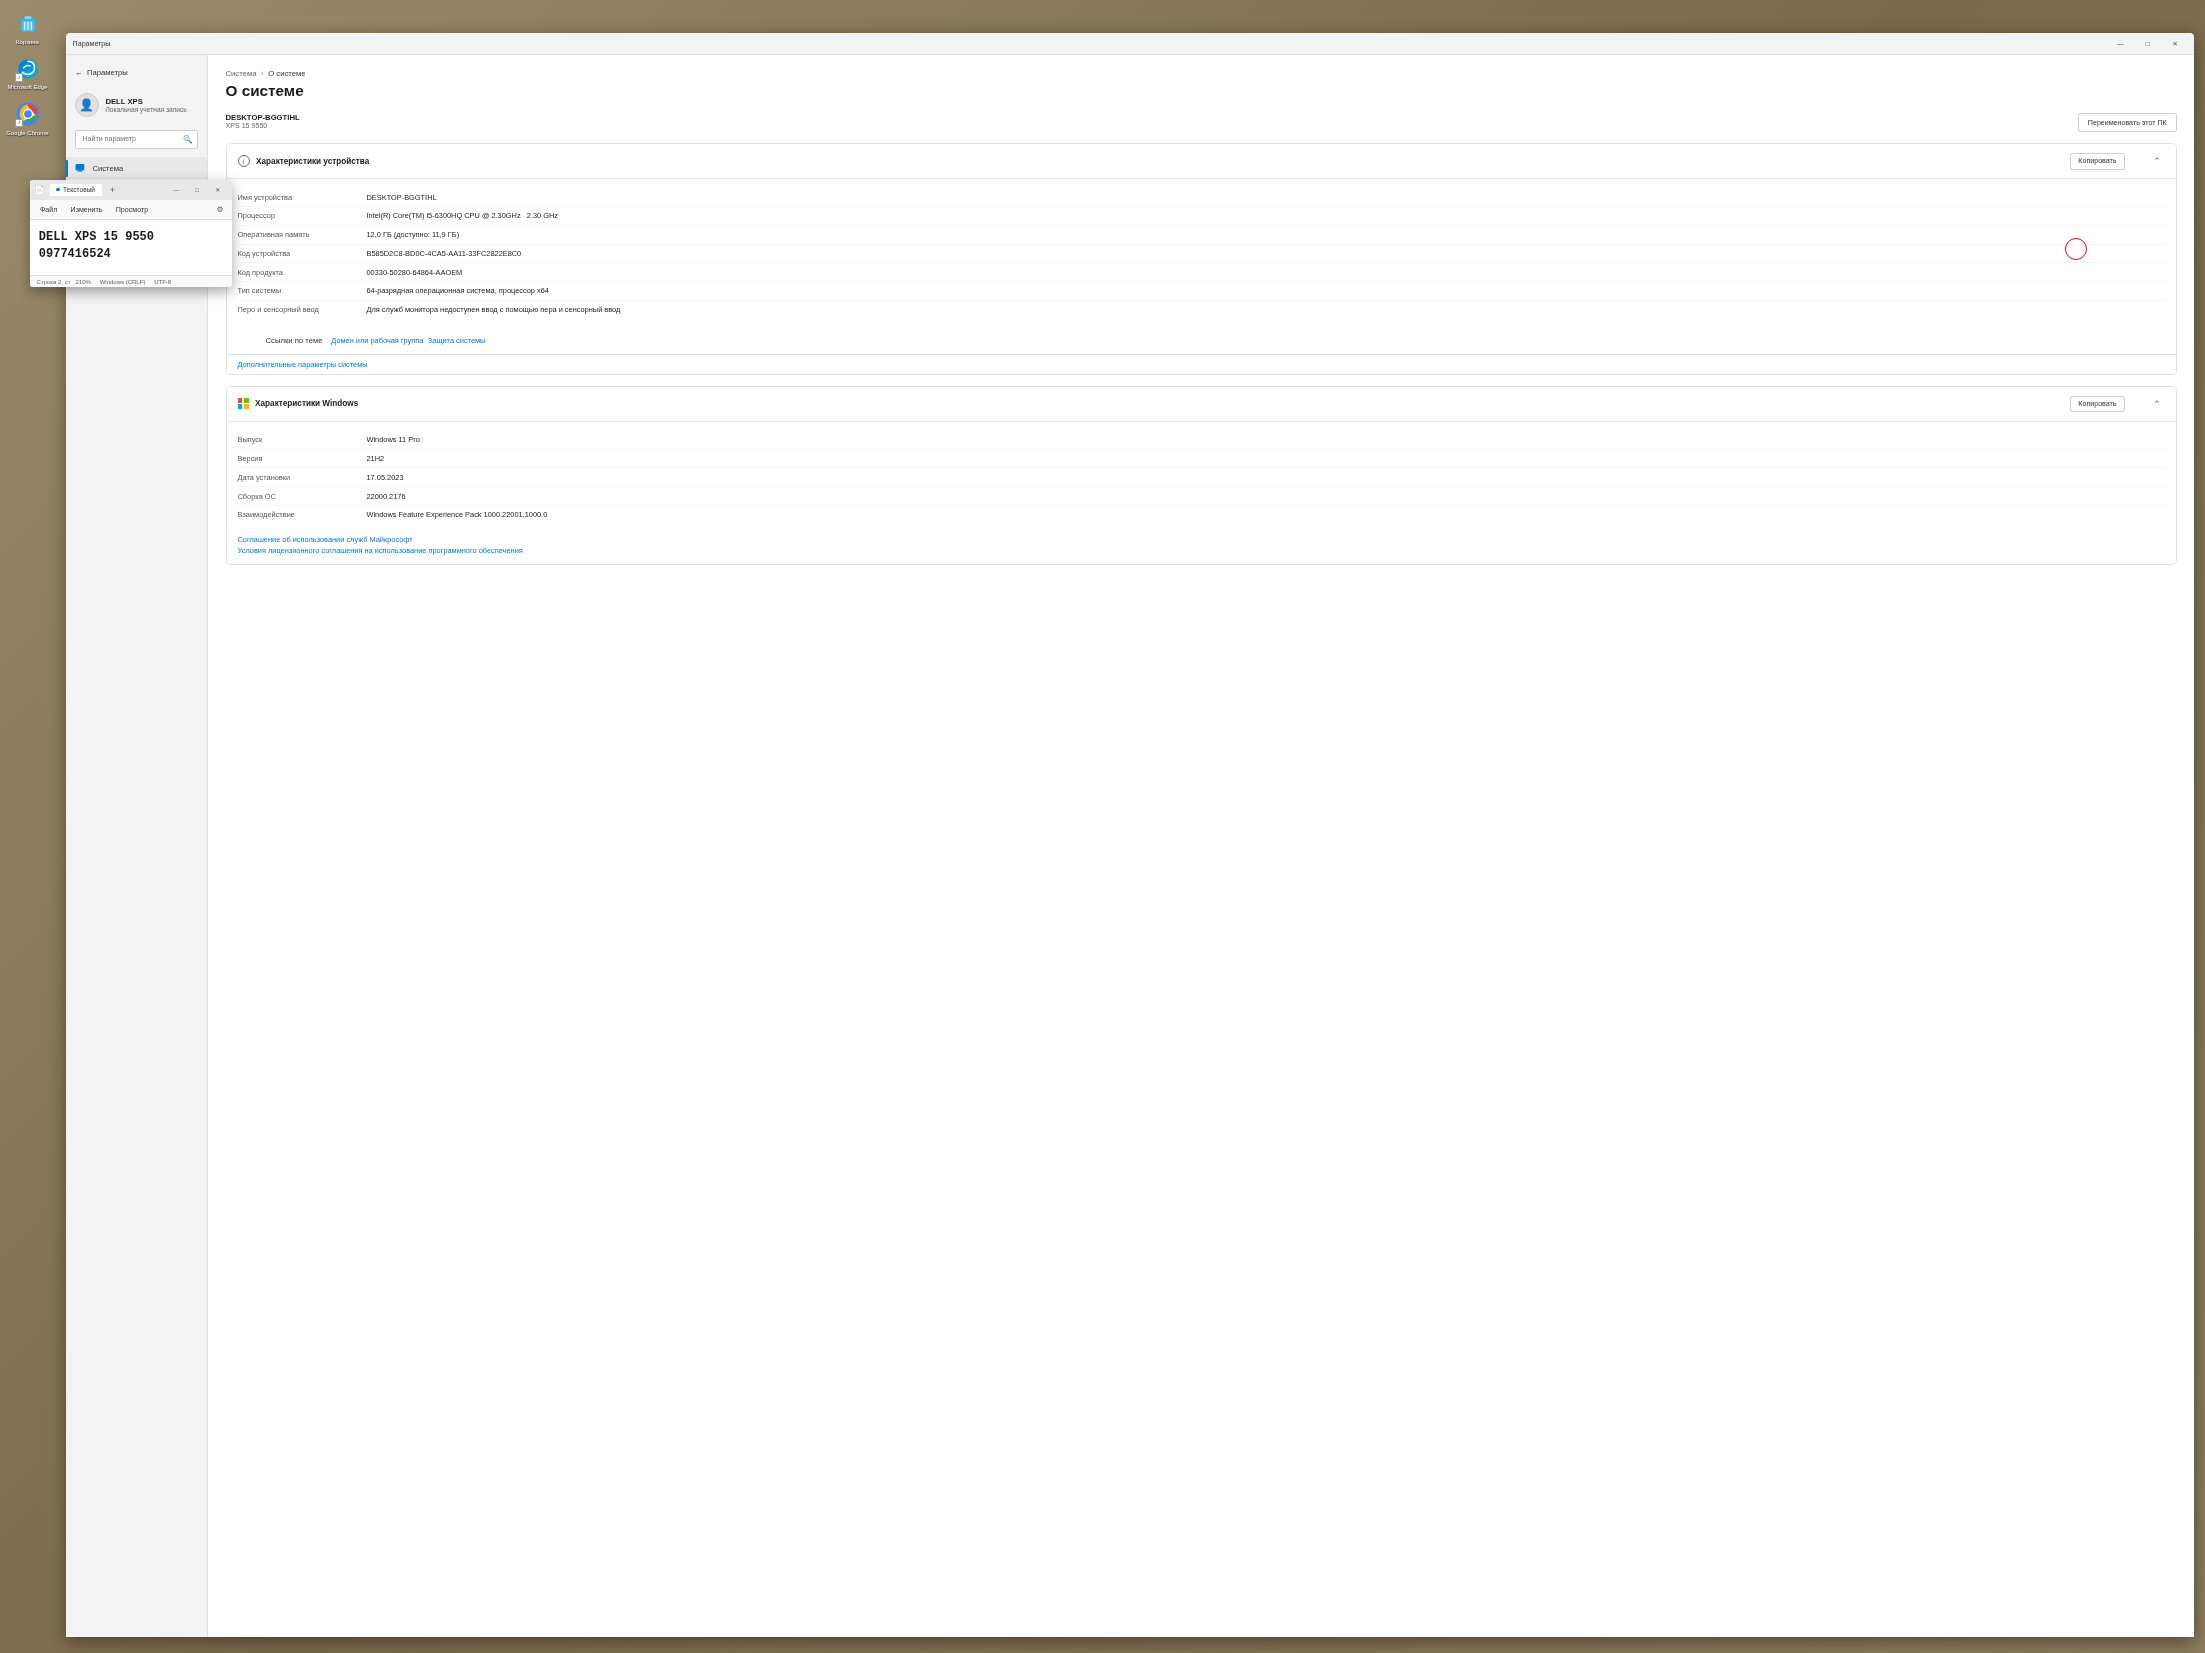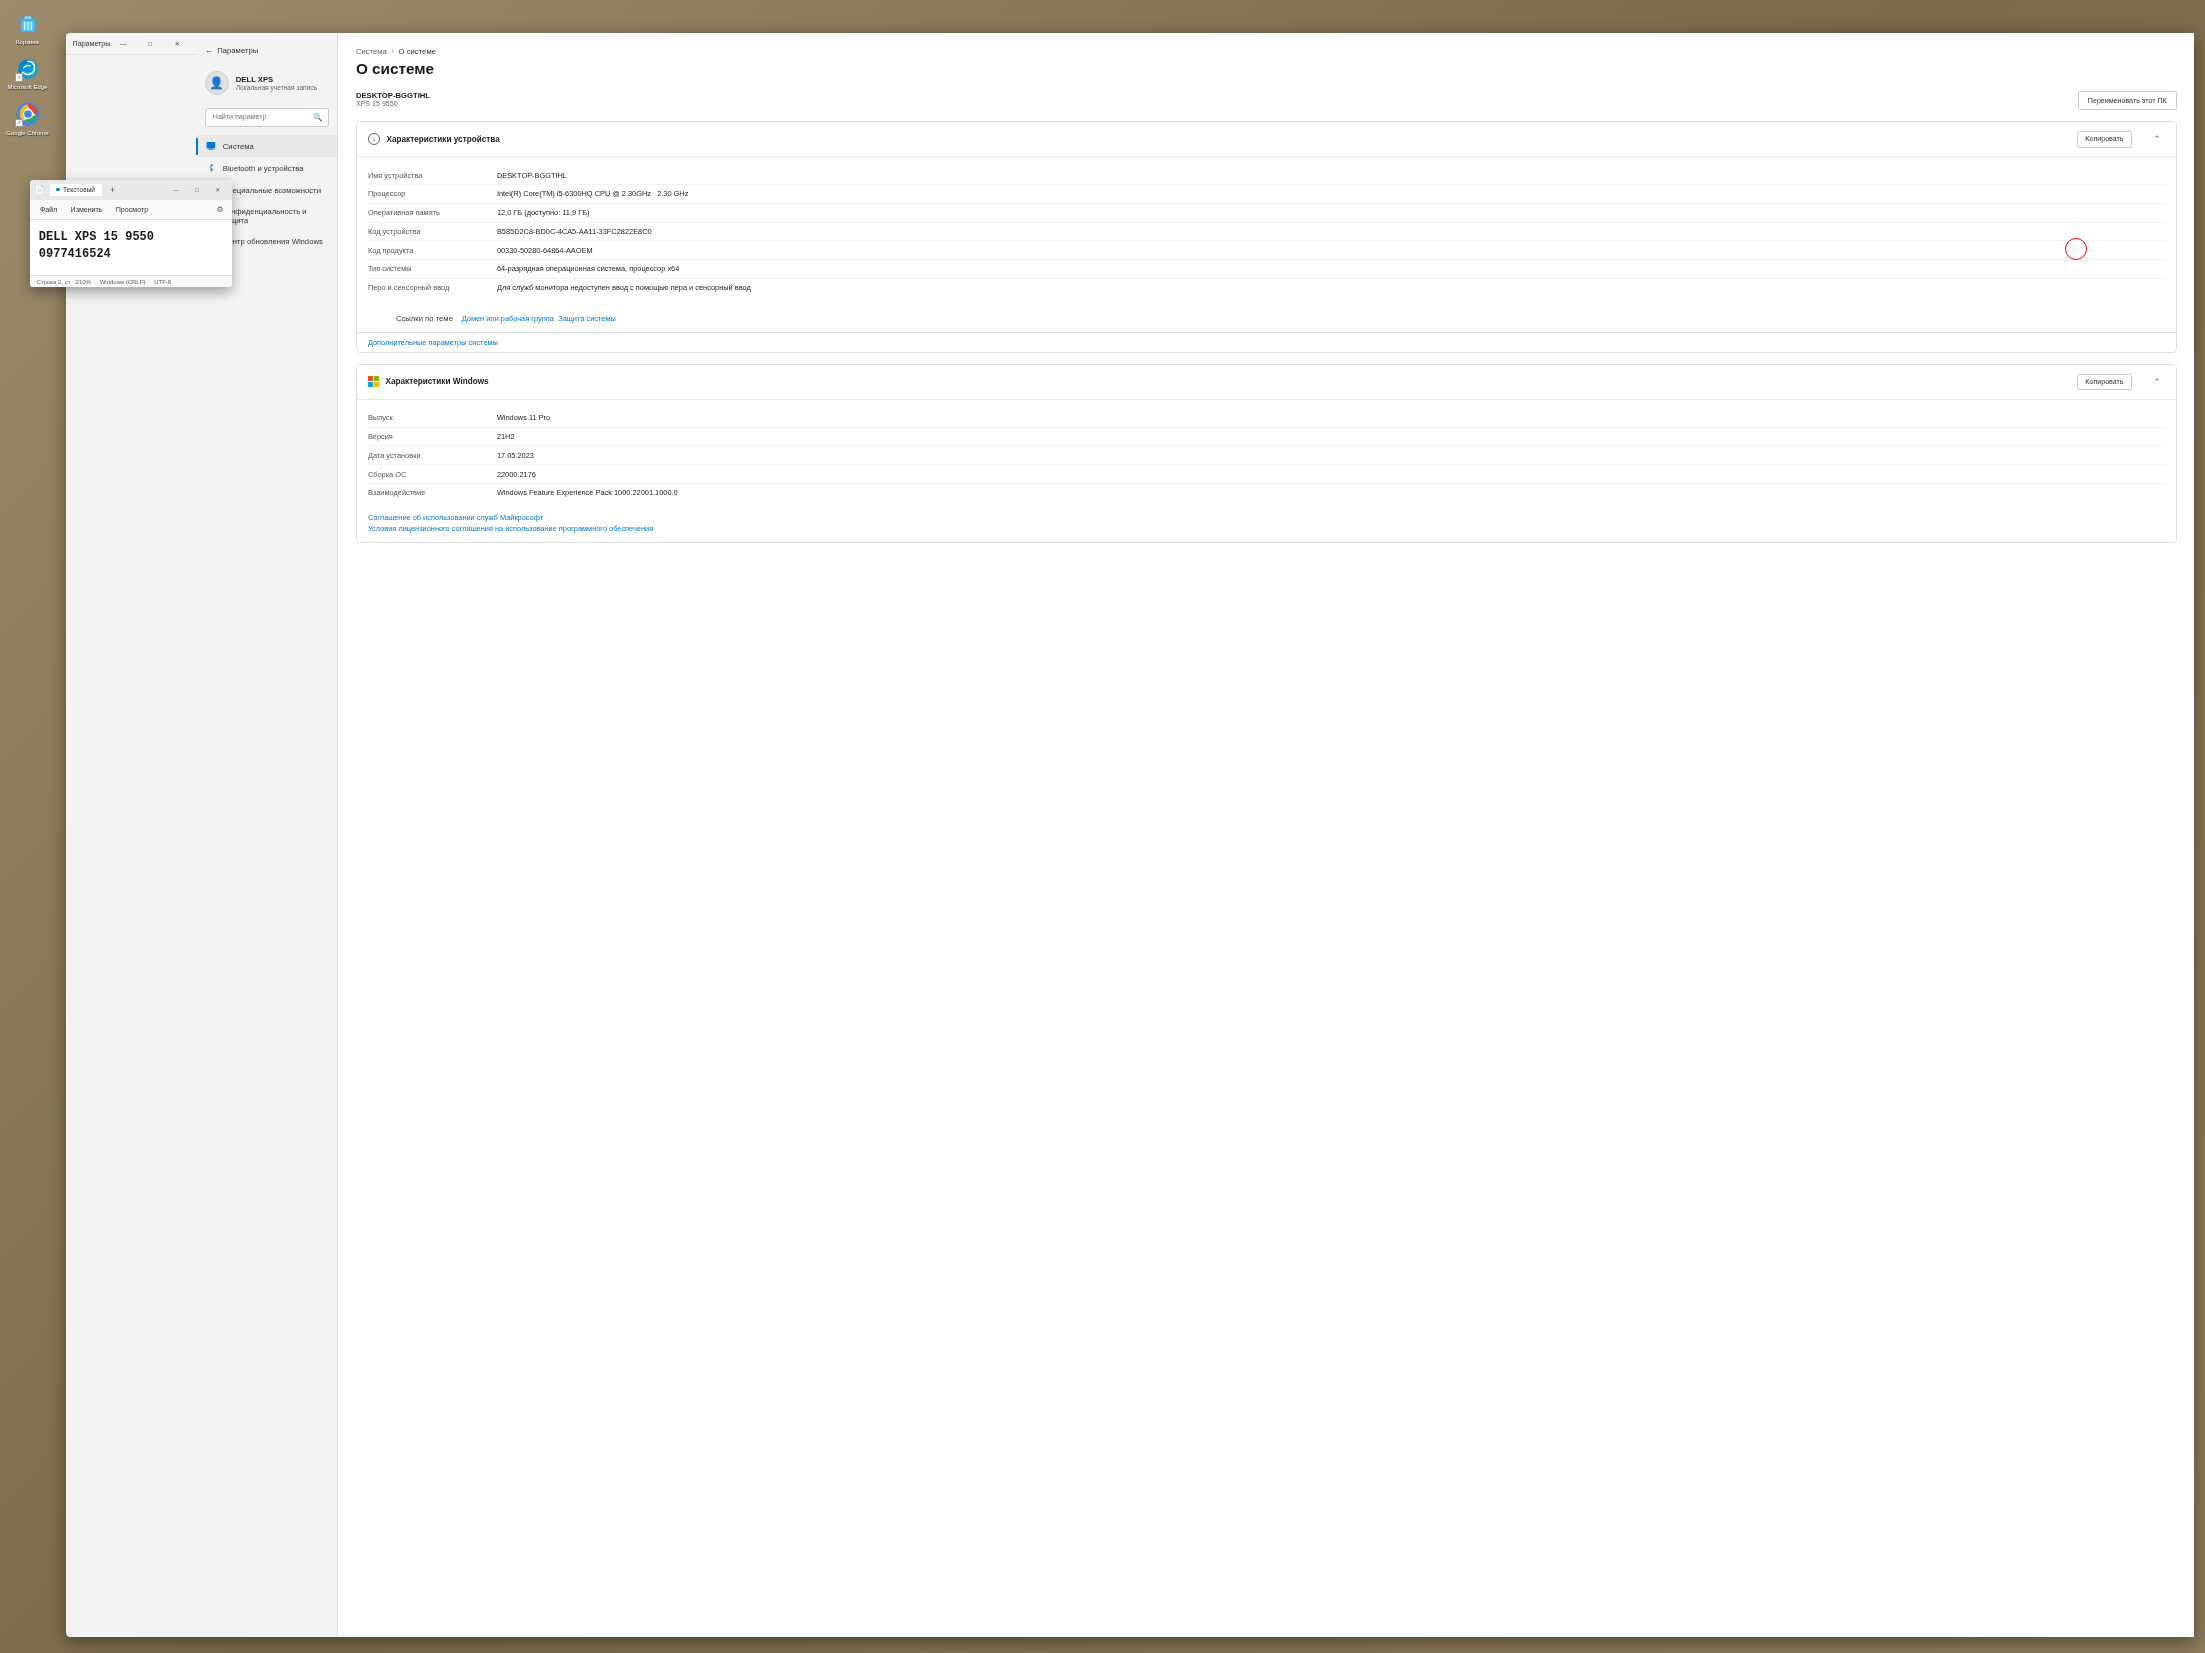--- a/index.html
+++ b/index.html
@@ -84,21 +84,21 @@
     .settings-window {
       position: absolute;
       top: 33px;
       left: 66px;
       right: 11px;
       bottom: 16.4px;
       background: #f3f3f3;
       border-radius: 4.4px;
       box-shadow: 0 4.4px 17.5px rgba(0,0,0,0.4);
       display: flex;
-      flex-direction: row;
+      flex-direction: column;
       z-index: 10;
     }
 
     .window-titlebar {
       background: #f3f3f3;
       height: 22px;
       border-radius: 4.4px 4.4px 0 0;
       display: flex;
       align-items: center;
       justify-content: space-between;
@@ -325,21 +325,21 @@
 
     .section-title {
       font-size: 8.2px;
       font-weight: 600;
       color: #1a1a1a;
     }
 
     .section-actions {
       display: flex;
       align-items: center;
-      gap: 17px;
+      gap: 24px;
     }
 
     .copy-btn {
       padding: 3.3px 7.7px;
       background: white;
       border: 0.5px solid #ccc;
       border-radius: 2.2px;
       font-size: 7.1px;
       cursor: pointer;
       color: #333;

